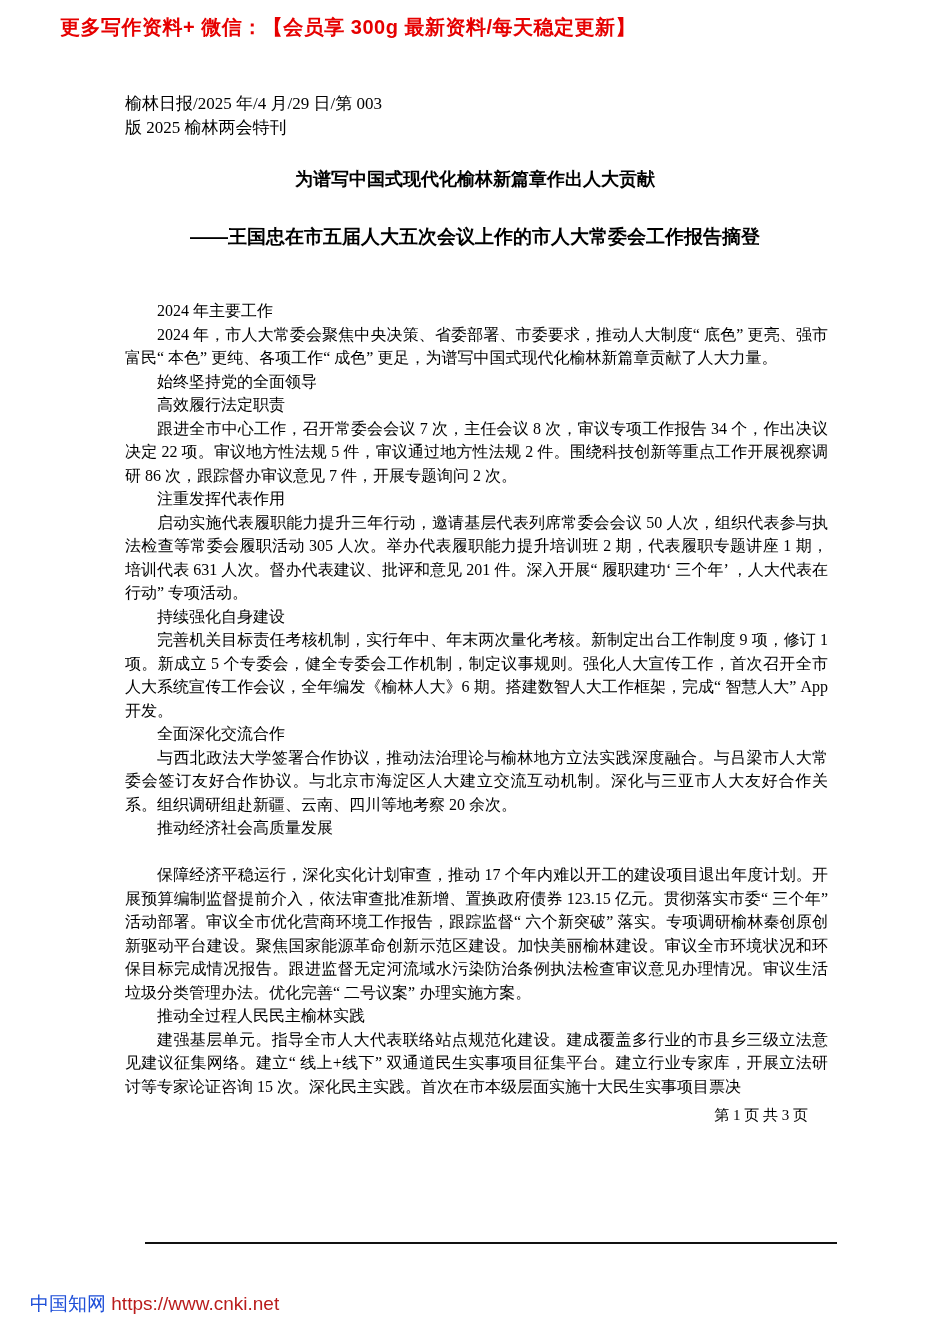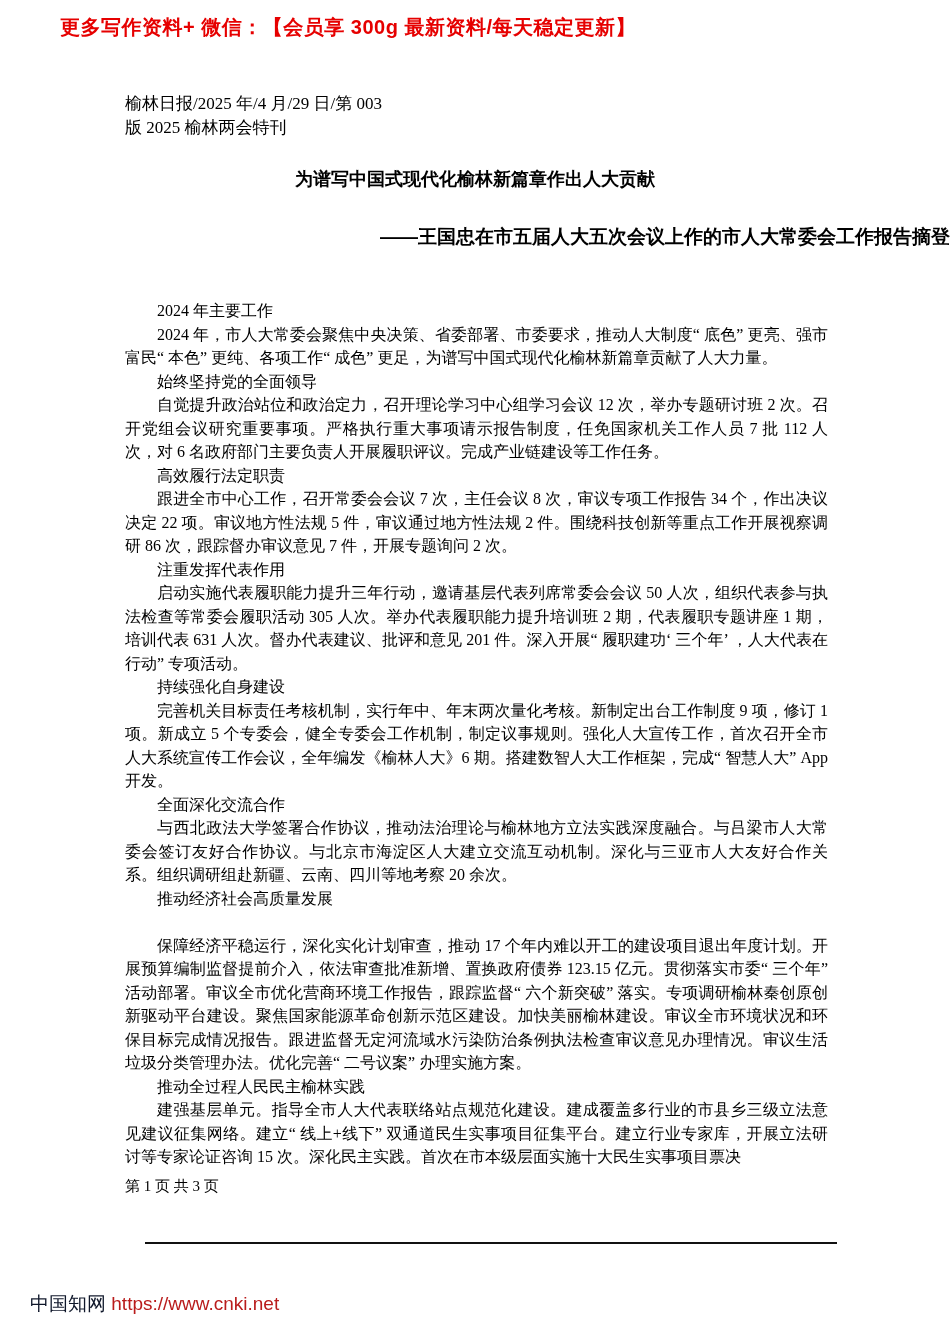--- a/index.html
+++ b/index.html
@@ -41,21 +41,21 @@
     font-weight: bold;
     font-size: 18px;
     line-height: 30px;
     margin: 0;
   }
   .article-subtitle {
     position: absolute;
     left: 0;
     right: 0;
     top: 224px;
-    text-align: right;
+    text-align: center;
     font-family: "Liberation Sans", "DejaVu Sans", sans-serif;
     font-weight: bold;
     font-size: 19px;
     line-height: 26px;
     margin: 0;
   }
   .body-col {
     position: absolute;
     left: 125px;
     top: 275px;
@@ -63,21 +63,21 @@
     font-size: 16px;
     line-height: 23.5px;
     text-align: justify;
     margin-top: 24px;
   }
   .para { margin: 0; text-indent: 2em; }
   .para.spacer { height: 23.5px; }
   .pagination {
     margin-top: 6px;
     padding-right: 20px;
-    text-align: left;
+    text-align: right;
     text-indent: 0;
     font-size: 15px;
     line-height: 23px;
   }
   .divider {
     position: absolute;
     left: 145px;
     top: 1242px;
     width: 692px;
     height: 2px;
@@ -85,21 +85,21 @@
   }
   .watermark {
     position: absolute;
     left: 30px;
     top: 1292px;
     font-family: "Liberation Sans", "DejaVu Sans", sans-serif;
     font-size: 19px;
     line-height: 24px;
     white-space: nowrap;
   }
-  .watermark .brand { color: #0f172a; }
+  .watermark .brand { color: #1d4ed8; }
   .watermark .url { color: #b91c1c; }
 </style>
 </head>
 <body>
 
 <div class="page">
 
   <div class="promo-banner" style="color: rgb(230, 0, 0);">更多写作资料+ 微信：【会员享 300g 最新资料/每天稳定更新】</div>
 
   <div class="source-line">榆林日报/2025 年/4 月/29 日/第 003
@@ -107,21 +107,20 @@
 
   <h1 class="article-title">为谱写中国式现代化榆林新篇章作出人大贡献</h1>
 
   <h2 class="article-subtitle">——王国忠在市五届人大五次会议上作的市人大常委会工作报告摘登</h2>
 
   <div class="body-col">
     <div>
         <p class="para subhead">2024 年主要工作</p>
         <p class="para body">2024 年，市人大常委会聚焦中央决策、省委部署、市委要求，推动人大制度“ 底色” 更亮、强市富民“ 本色” 更纯、各项工作“ 成色” 更足，为谱写中国式现代化榆林新篇章贡献了人大力量。</p>
         <p class="para subhead">始终坚持党的全面领导</p>
-        <p class="para body">自觉提升政治站位和政治定力，召开理论学习中心组学习会议 12 次，举办专题研讨班 2 次。召开党组会议研究重要事项。严格执行重大事项请示报告制度，任免国家机关工作人员 7 批 112 人次，对 6 名政府部门主要负责人开展履职评议。完成产业链建设等工作任务。</p>
         <p class="para subhead">高效履行法定职责</p>
         <p class="para body">跟进全市中心工作，召开常委会会议 7 次，主任会议 8 次，审议专项工作报告 34 个，作出决议决定 22 项。审议地方性法规 5 件，审议通过地方性法规 2 件。围绕科技创新等重点工作开展视察调研 86 次，跟踪督办审议意见 7 件，开展专题询问 2 次。</p>
         <p class="para subhead">注重发挥代表作用</p>
         <p class="para body">启动实施代表履职能力提升三年行动，邀请基层代表列席常委会会议 50 人次，组织代表参与执法检查等常委会履职活动 305 人次。举办代表履职能力提升培训班 2 期，代表履职专题讲座 1 期，培训代表 631 人次。督办代表建议、批评和意见 201 件。深入开展“ 履职建功‘ 三个年’ ，人大代表在行动” 专项活动。</p>
         <p class="para subhead">持续强化自身建设</p>
         <p class="para body">完善机关目标责任考核机制，实行年中、年末两次量化考核。新制定出台工作制度 9 项，修订 1 项。新成立 5 个专委会，健全专委会工作机制，制定议事规则。强化人大宣传工作，首次召开全市人大系统宣传工作会议，全年编发《榆林人大》6 期。搭建数智人大工作框架，完成“ 智慧人大” App 开发。</p>
         <p class="para subhead">全面深化交流合作</p>
         <p class="para body">与西北政法大学签署合作协议，推动法治理论与榆林地方立法实践深度融合。与吕梁市人大常委会签订友好合作协议。与北京市海淀区人大建立交流互动机制。深化与三亚市人大友好合作关系。组织调研组赴新疆、云南、四川等地考察 20 余次。</p>
         <p class="para subhead">推动经济社会高质量发展</p>
         <p class="para spacer"></p>

